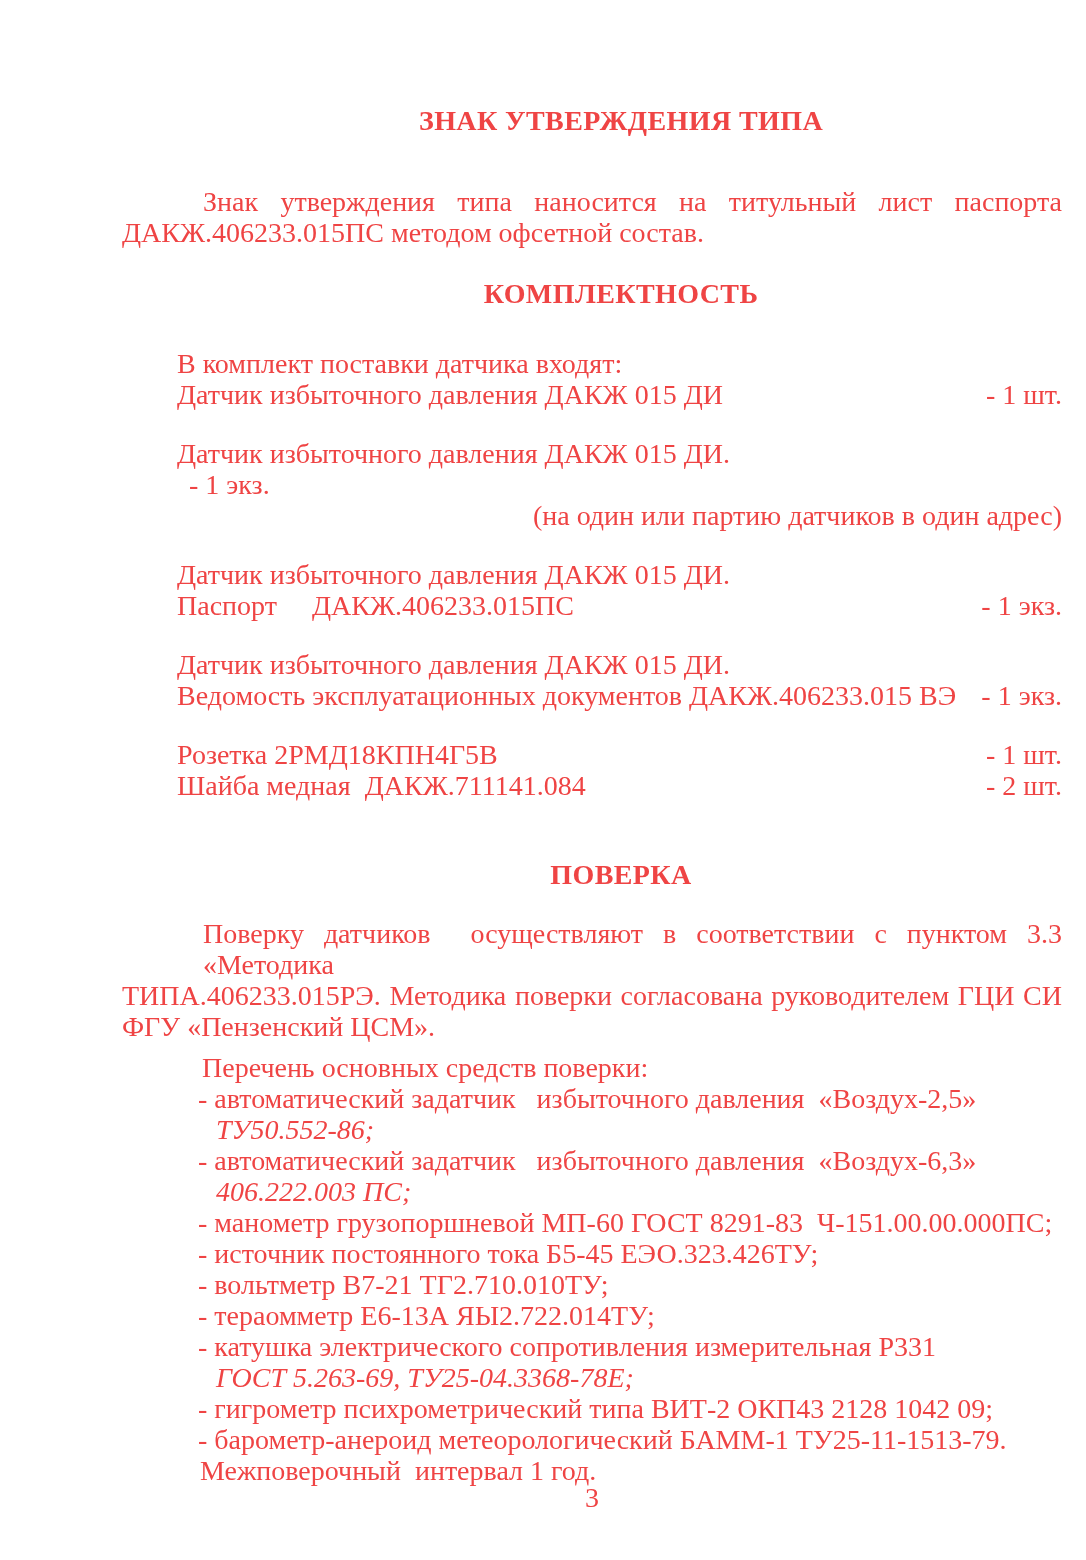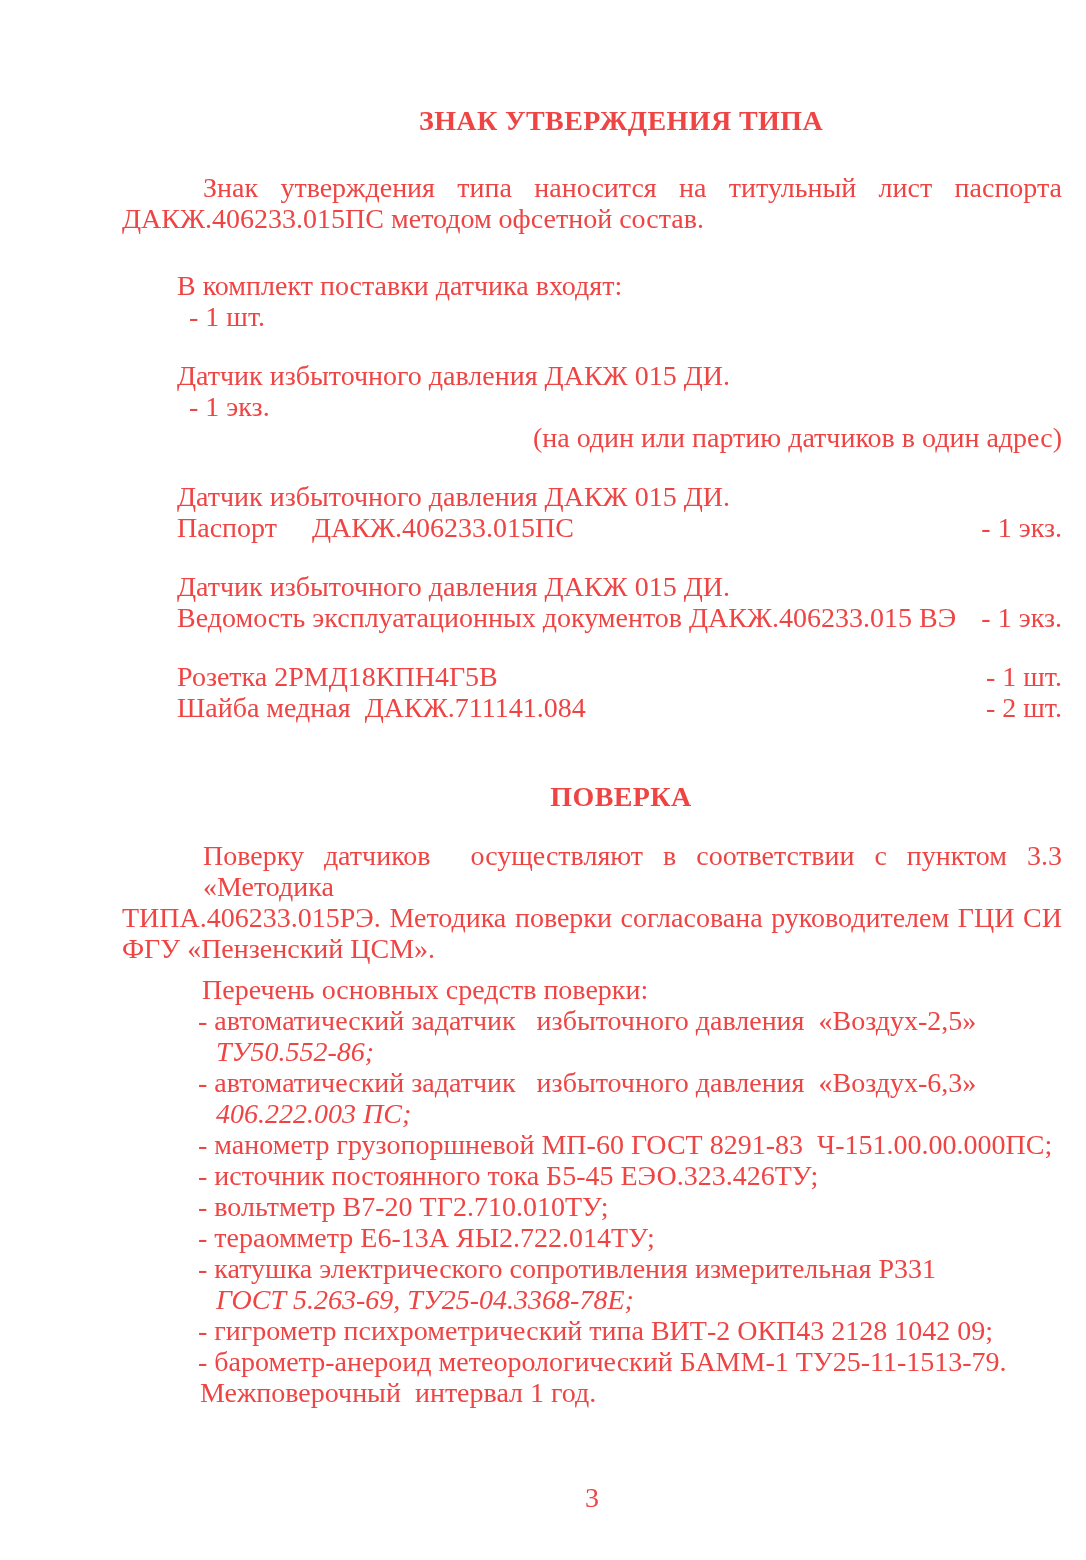--- a/index.html
+++ b/index.html
@@ -20,21 +20,21 @@
   }
   .h1, .h2 {
     font-weight:bold;
     text-align:center;
     padding-left:58px;           
     line-height:36px;
     white-space:pre-wrap;
     letter-spacing:0.4px;
   }
   .title-block   { margin-top:103px; }
-  .para          { margin-top:33px; }
+  .para          { margin-top:47px; }
   .para2         { margin-top:25px; }
   .pline         { white-space:pre-wrap; }
   .jline         { text-align:justify; text-align-last:justify; }
   .indent-first  { padding-left:81px; }
   .h2-komplekt   { margin-top:28px; }
   .h2-poverka    { margin-top:56px; }
   .komplekt      { margin-top:36px; }
   .kgroup        { margin-top:28px; }
   .kgroup:first-child { margin-top:0; }
   .krow {
@@ -65,26 +65,28 @@
 <div class="page">
   <div class="content">
 
     <div class="h1 title-block">ЗНАК УТВЕРЖДЕНИЯ ТИПА</div>
 
     <div class="para" id="ta-para">
         <div class="pline jline indent-first">Знак утверждения типа наносится на титульный лист паспорта</div>
         <div class="pline">ДАКЖ.406233.015ПС методом офсетной состав.</div>
       </div>
 
+    <div class="h2 h2-komplekt">КОМПЛЕКТНОСТЬ</div>
 
     <div class="komplekt" id="komplekt">
       <div class="kintro">В комплект поставки датчика входят:</div>
       <div id="komplekt-groups">
           <div class="kgroup">
             <div class="krow">
+              <div class="krow-label">Датчик избыточного давления ДАКЖ 015 ДИ</div>
               <div class="krow-qty">- 1 шт.</div>
             </div>
           </div>
           <div class="kgroup">
             <div class="krow">
               <div class="krow-label">Датчик избыточного давления ДАКЖ 015 ДИ.</div>
             </div>
             <div class="krow">
               <div class="krow-qty">- 1 экз.</div>
             </div>
@@ -130,21 +132,21 @@
       </div>
 
     <div class="vlist" id="ver-list">
         <div class="vline v-plain">Перечень основных средств поверки:</div>
         <div class="vline v-dash">- автоматический задатчик   избыточного давления  «Воздух-2,5»</div>
         <div class="vline v-cont">ТУ50.552-86;</div>
         <div class="vline v-dash">- автоматический задатчик   избыточного давления  «Воздух-6,3»</div>
         <div class="vline v-cont">406.222.003 ПС;</div>
         <div class="vline v-dash">- манометр грузопоршневой МП-60 ГОСТ 8291-83  Ч-151.00.00.000ПС;</div>
         <div class="vline v-dash">- источник постоянного тока Б5-45 ЕЭО.323.426ТУ;</div>
-        <div class="vline v-dash">- вольтметр В7-20 ТГ2.710.010ТУ;</div>
+        <div class="vline v-dash">- вольтметр В7-21 ТГ2.710.010ТУ;</div>
         <div class="vline v-dash">- тераомметр Е6-13А ЯЫ2.722.014ТУ;</div>
         <div class="vline v-dash">- катушка электрического сопротивления измерительная Р331</div>
         <div class="vline v-cont">ГОСТ 5.263-69, ТУ25-04.3368-78Е;</div>
         <div class="vline v-dash">- гигрометр психрометрический типа ВИТ-2 ОКП43 2128 1042 09;</div>
         <div class="vline v-dash">- барометр-анероид метеорологический БАММ-1 ТУ25-11-1513-79.</div>
         <div class="vline v-tail">Межповерочный  интервал 1 год.</div>
       </div>
 
   </div>
 

